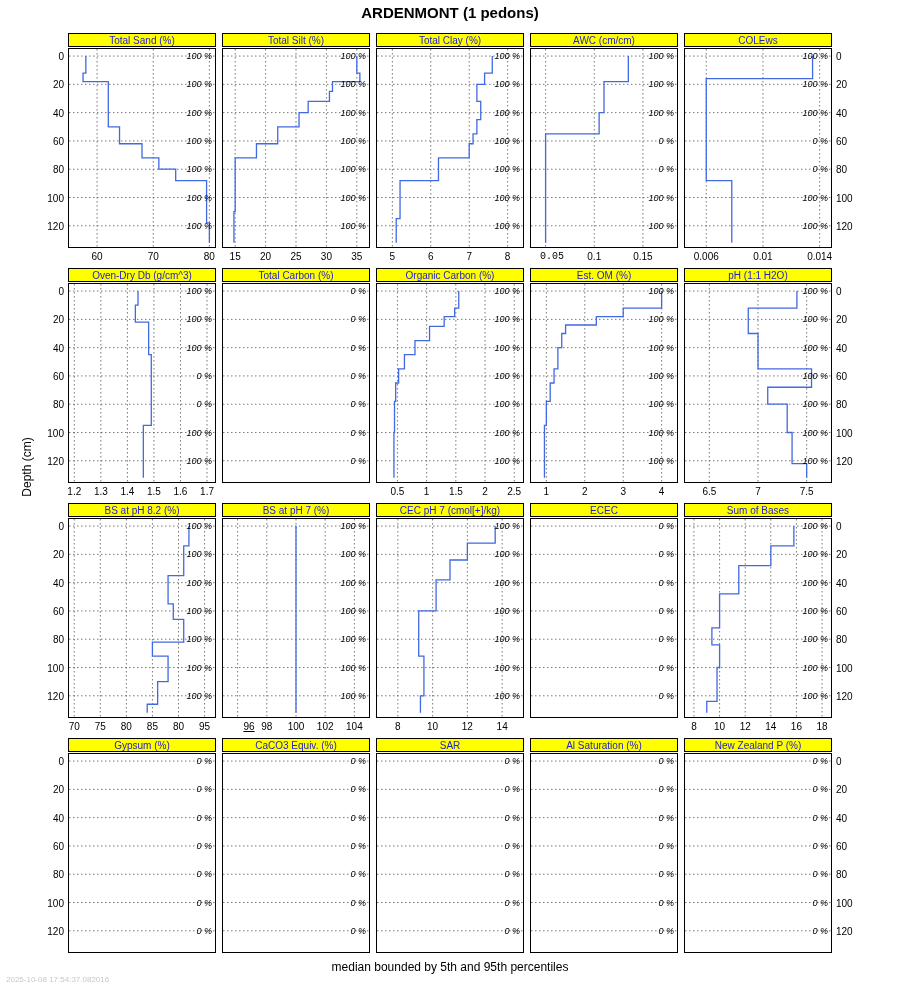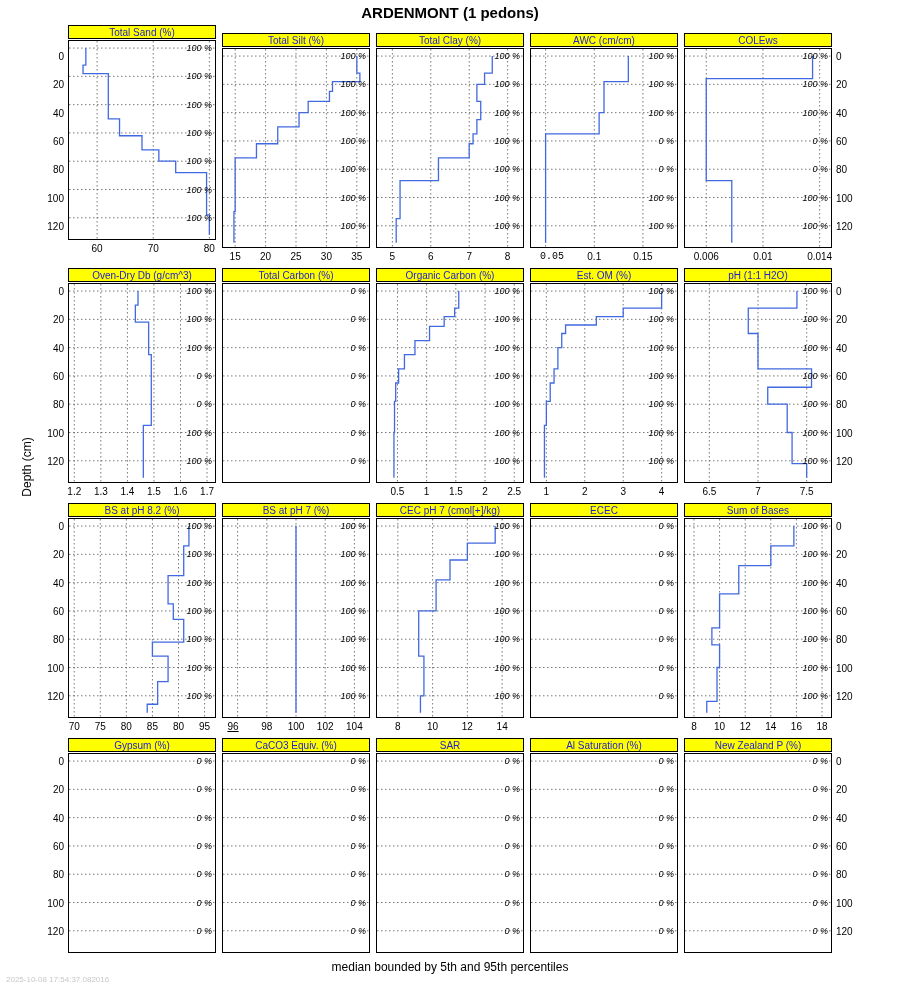--- a/index.html
+++ b/index.html
@@ -65,21 +65,21 @@
     transform:translateY(-50%);
     white-space:nowrap;
   }
 </style>
 </head>
 <body>
 
 <div id="title">ARDENMONT (1 pedons)</div>
 <div id="ylabel">Depth (cm)</div>
 <div id="chart-area">
-    <div class="panel" style="left: 68px; top: 25px; width: 148px; height: 215px;">
+    <div class="panel" style="left: 68px; top: 33px; width: 148px; height: 215px;">
       <div class="ptitle">Total Sand (%)</div>
       <div class="plotbox" style="top: 15px; width: 148px; height: 200px;">
         <svg width="146" height="198">
           <line x1="0" x2="146" y1="7.071428571428571" y2="7.071428571428571" stroke="#555555" stroke-width="0.8" stroke-dasharray="1.5,2.5"></line>
           <line x1="0" x2="146" y1="35.35714285714286" y2="35.35714285714286" stroke="#555555" stroke-width="0.8" stroke-dasharray="1.5,2.5"></line>
           <line x1="0" x2="146" y1="63.642857142857146" y2="63.642857142857146" stroke="#555555" stroke-width="0.8" stroke-dasharray="1.5,2.5"></line>
           <line x1="0" x2="146" y1="91.92857142857143" y2="91.92857142857143" stroke="#555555" stroke-width="0.8" stroke-dasharray="1.5,2.5"></line>
           <line x1="0" x2="146" y1="120.21428571428571" y2="120.21428571428571" stroke="#555555" stroke-width="0.8" stroke-dasharray="1.5,2.5"></line>
           <line x1="0" x2="146" y1="148.5" y2="148.5" stroke="#555555" stroke-width="0.8" stroke-dasharray="1.5,2.5"></line>
           <line x1="0" x2="146" y1="176.7857142857143" y2="176.7857142857143" stroke="#555555" stroke-width="0.8" stroke-dasharray="1.5,2.5"></line>
@@ -437,21 +437,21 @@
         </svg>
       </div>
       <div class="pctlabel" style="right: 4px; top: 23.0714px;">100 %</div>
       <div class="pctlabel" style="right: 4px; top: 51.3571px;">100 %</div>
       <div class="pctlabel" style="right: 4px; top: 79.6429px;">100 %</div>
       <div class="pctlabel" style="right: 4px; top: 107.929px;">100 %</div>
       <div class="pctlabel" style="right: 4px; top: 136.214px;">100 %</div>
       <div class="pctlabel" style="right: 4px; top: 164.5px;">100 %</div>
       <div class="pctlabel" style="right: 4px; top: 192.786px;">100 %</div>
       <div class="axis-x" style="left: 0px; top: 218px; width: 148px; height: 14px;">
-        <span class="xtick" style="left: 11px; text-decoration: underline;">96</span>
+        <span class="xtick" style="left: 27px; text-decoration: underline;">96</span>
         <span class="xtick" style="left: 44.8px;">98</span>
         <span class="xtick" style="left: 74px;">100</span>
         <span class="xtick" style="left: 103.2px; text-align: right;">102</span>
         <span class="xtick" style="left: 132.4px;">104</span>
       </div>
     </div>
     <div class="panel" style="left: 376px; top: 503px; width: 148px; height: 215px;">
       <div class="ptitle">CEC pH 7 (cmol[+]/kg)</div>
       <div class="plotbox" style="top: 15px; width: 148px; height: 200px;">
         <svg width="146" height="198">

